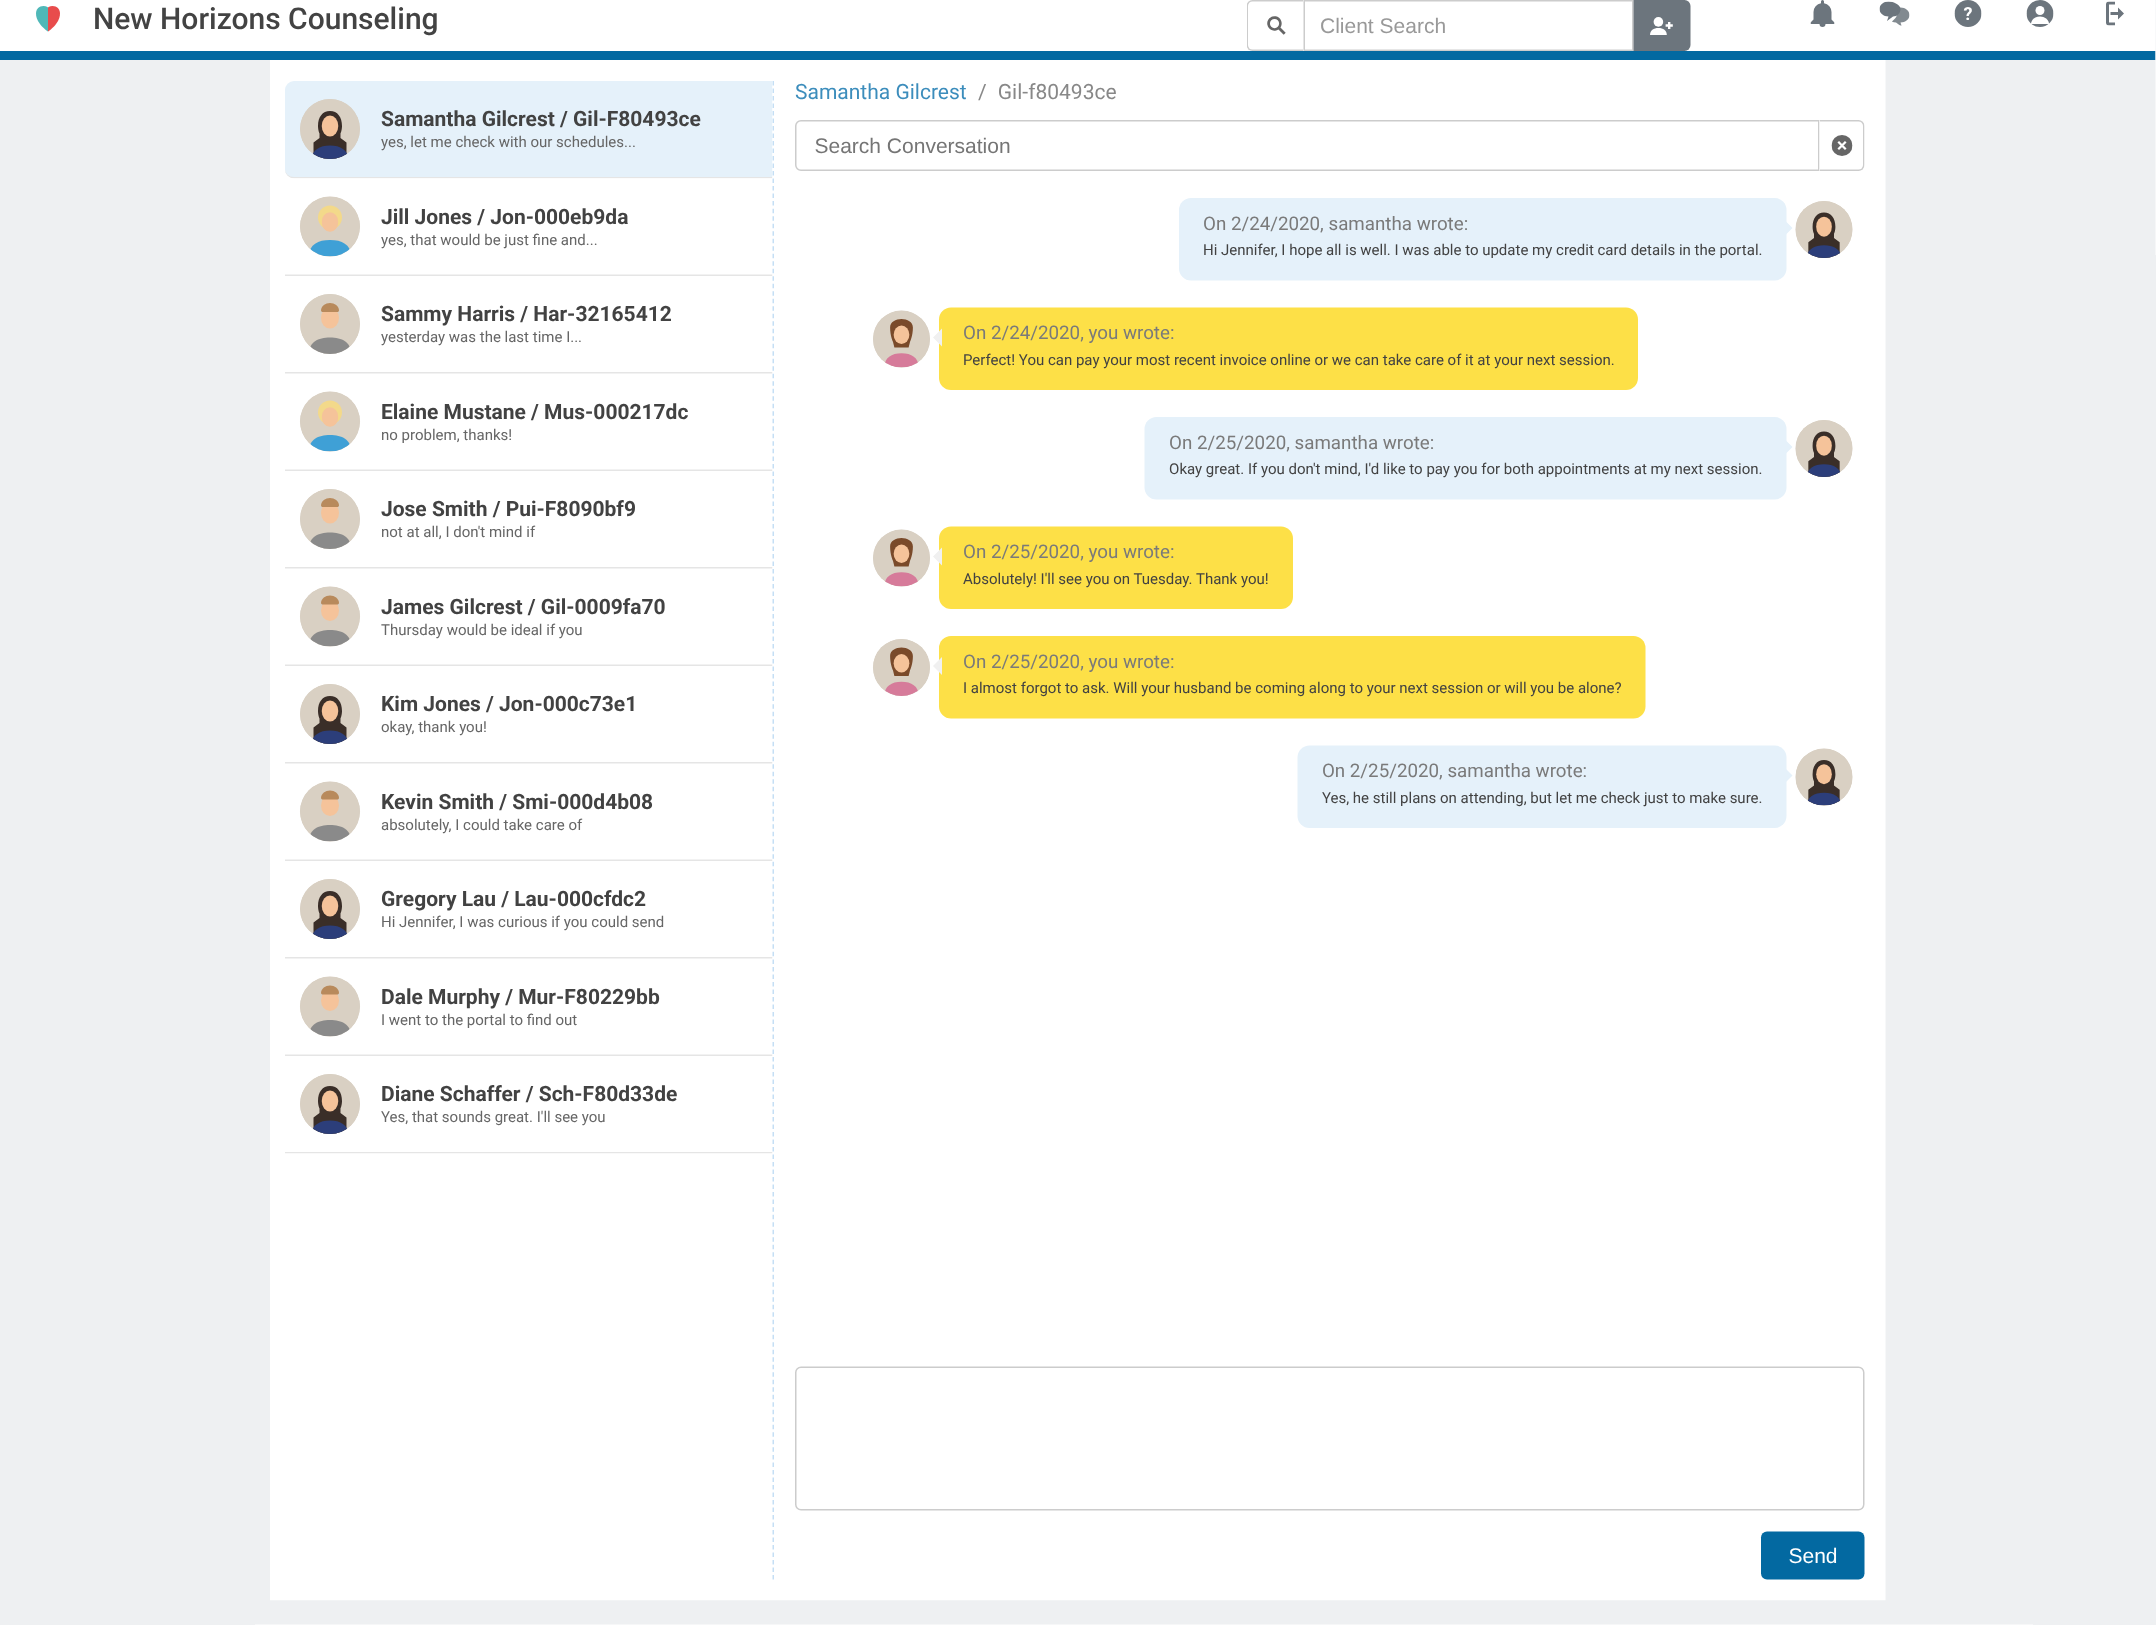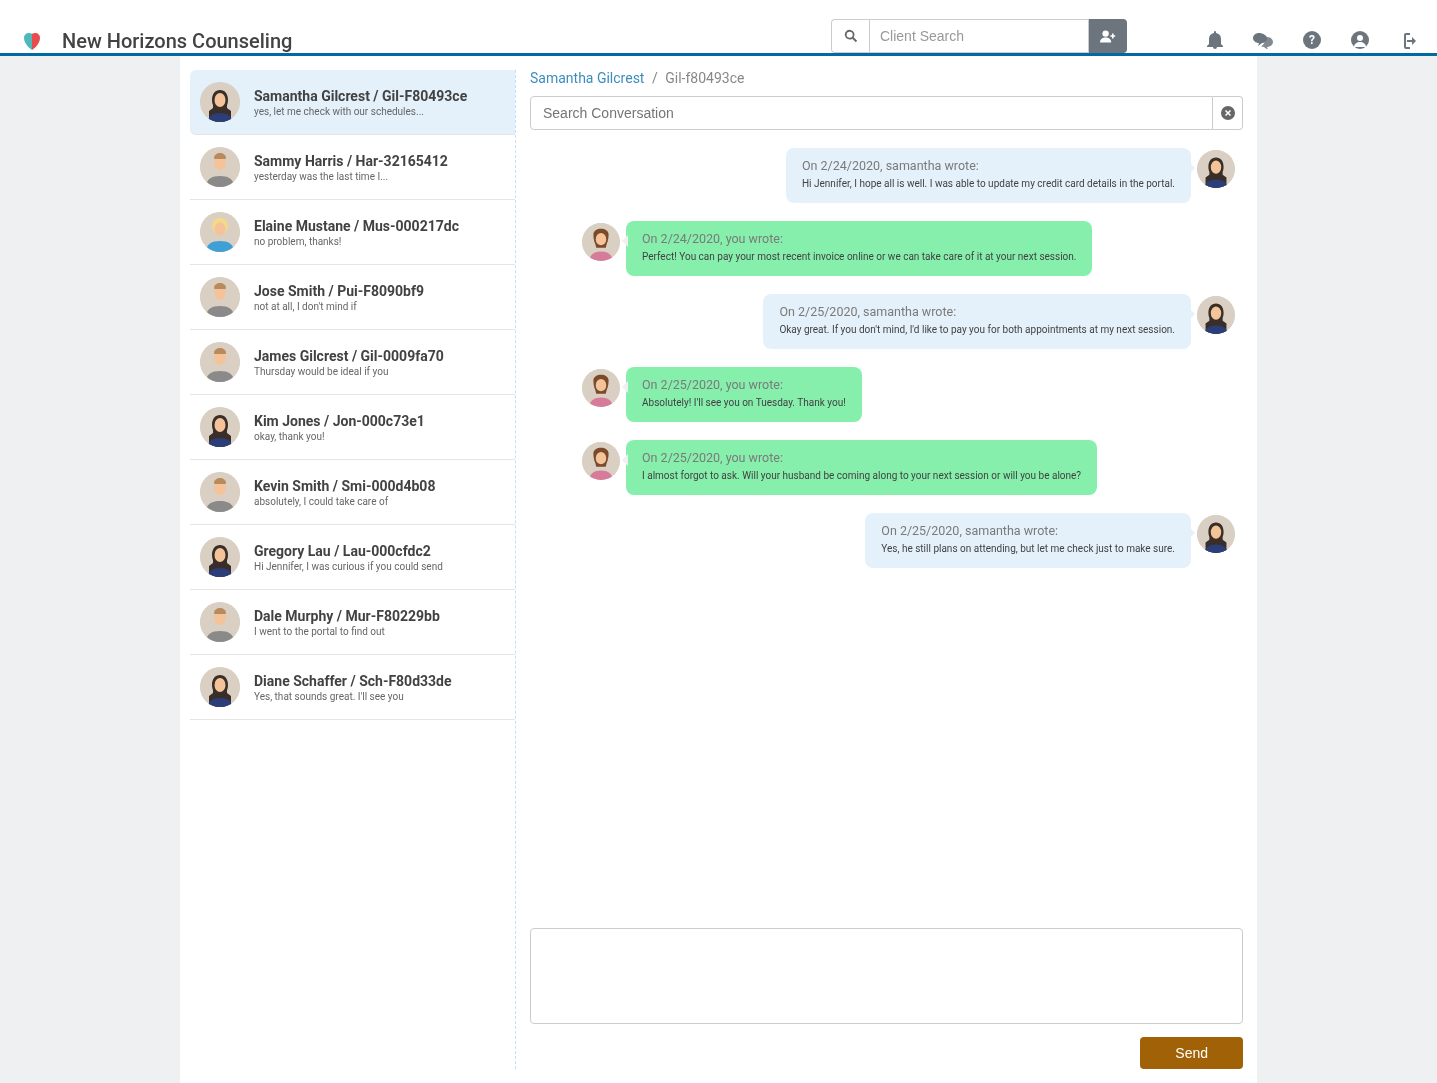--- a/index.html
+++ b/index.html
@@ -8,25 +8,25 @@
       padding: 0;
     }
     body {
       font-family: -apple-system, BlinkMacSystemFont, "Segoe UI", Roboto, "Helvetica Neue", Arial, sans-serif;
       background: #eef0f2;
       color: #424242;
       font-size: 14px;
     }
     .top-bar {
       background: #fff;
-      height: 56px;
-      display: flex;
-      align-items: flex-end;
+      height: 40px;
+      display: flex;
+      align-items: flex-start;
       padding: 0 20px;
-      border-bottom: 3px solid #0369a1;
+      border-bottom: 6px solid #0369a1;
     }
     .logo {
       width: 24px;
       height: 24px;
       margin-right: 18px;
     }
     .brand {
       font-size: 20px;
       color: #434343;
       font-weight: 500;
@@ -256,21 +256,21 @@
     }
     .msg-row.from-other .msg-bubble::after {
       content: "";
       position: absolute;
       top: 14px;
       right: -10px;
       border: 6px solid transparent;
       border-left-color: #e5f1fa;
     }
     .msg-row.from-self .msg-bubble {
-      background: #86efac;
+      background: #fde047;
     }
     .msg-row.from-self .msg-bubble::after {
       content: "";
       position: absolute;
       top: 14px;
       left: -10px;
       border: 6px solid transparent;
       border-right-color: #f0f0f0;
     }
     .msg-meta {
@@ -295,24 +295,24 @@
       font-family: inherit;
       font-size: 14px;
       resize: none;
     }
     .compose-actions {
       display: flex;
       justify-content: flex-end;
       margin-top: 10px;
     }
     .send-btn {
-      background: #a16207;
+      background: #0369a1;
       color: #fff;
       border: none;
-      padding: 8px 35px;
+      padding: 8px 18px;
       border-radius: 4px;
       font-size: 14px;
       cursor: pointer;
     }
   </style>
 </head>
 <body>
 
 <svg width="0" height="0" style="position:absolute">
   <defs>
@@ -408,20 +408,31 @@
             </svg>
     </div>
     <div class="convo-text">
       <div class="convo-name">Samantha Gilcrest / Gil-F80493ce</div>
       <div class="convo-preview">yes, let me check with our schedules...</div>
     </div>
         </div>
         <div class="convo-item">
     <div class="avatar">
       <svg viewBox="0 0 40 40">
+              <use href="#avatar-blonde-blue"></use>
+            </svg>
+    </div>
+    <div class="convo-text">
+      <div class="convo-name">Jill Jones / Jon-000eb9da</div>
+      <div class="convo-preview">yes, that would be just fine and...</div>
+    </div>
+        </div>
+        <div class="convo-item">
+    <div class="avatar">
+      <svg viewBox="0 0 40 40">
               <use href="#avatar-male-grey"></use>
             </svg>
     </div>
     <div class="convo-text">
       <div class="convo-name">Sammy Harris / Har-32165412</div>
       <div class="convo-preview">yesterday was the last time I...</div>
     </div>
         </div>
         <div class="convo-item">
     <div class="avatar">

